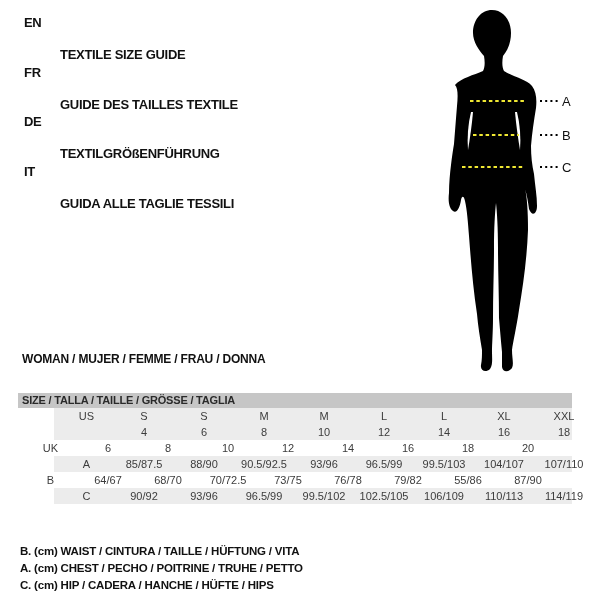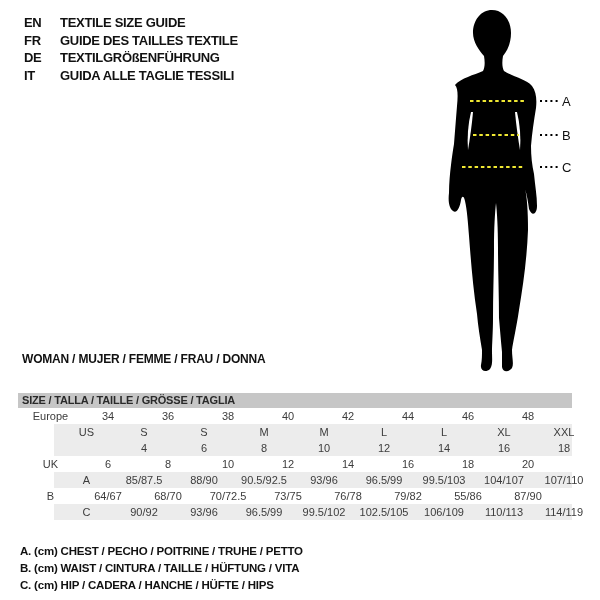--- a/index.html
+++ b/index.html
@@ -5,21 +5,21 @@
   html,body { margin:0; padding:0; background:#fff; }
   #canvas {
     position:relative; width:584px; height:600px; background:#ffffff;
     font-family:"Liberation Sans", sans-serif; color:#1e1e1e; overflow:hidden;
   }
 
   
   .lang-list { position:absolute; left:24px; top:14px; }
   .lang-row { display:flex; line-height:17.5px; font-size:13px; font-weight:bold; letter-spacing:-0.3px; color:#111; }
   .lang-code { width:36px; }
-  .lang-text { white-space:nowrap; }
+  .lang-text { white-space:nowrap;margin-top:32px; }
 
   
   .figure-wrap { position:absolute; left:420px; top:0; width:180px; height:380px; }
 
   
   .section-title { position:absolute; left:22px; top:352px; font-size:12px; font-weight:bold; letter-spacing:-0.2px; color:#111; }
 
   
   .size-table { position:absolute; left:18px; top:393px; width:554px; font-size:11px; color:#3c3c3c; }
   .thead { background:#c6c6c6; height:15px; line-height:15px; padding-left:4px; font-weight:bold; letter-spacing:-0.2px; color:#2a2a2a; box-sizing:border-box; }
@@ -118,31 +118,20 @@
       <text x="142" y="140" font-size="13" fill="#111" font-family="Liberation Sans, sans-serif">B</text>
       <text x="142" y="172" font-size="13" fill="#111" font-family="Liberation Sans, sans-serif">C</text>
     </svg>
   </div>
 
   <div class="section-title">WOMAN / MUJER / FEMME / FRAU / DONNA</div>
 
   <div class="size-table">
     <div class="thead">SIZE / TALLA / TAILLE / GRÖSSE / TAGLIA</div>
     <div>
-        <div class="trow">
-          <div class="tcell tlabel">Europe</div>
-          <div class="tcell">34</div>
-          <div class="tcell">36</div>
-          <div class="tcell">38</div>
-          <div class="tcell">40</div>
-          <div class="tcell">42</div>
-          <div class="tcell">44</div>
-          <div class="tcell">46</div>
-          <div class="tcell">48</div>
-        </div>
         <div class="trow shaded">
           <div class="tcell tlabel">US</div>
           <div class="tcell">S</div>
           <div class="tcell">S</div>
           <div class="tcell">M</div>
           <div class="tcell">M</div>
           <div class="tcell">L</div>
           <div class="tcell">L</div>
           <div class="tcell">XL</div>
           <div class="tcell">XXL</div>
@@ -199,18 +188,18 @@
           <div class="tcell">99.5/102</div>
           <div class="tcell">102.5/105</div>
           <div class="tcell">106/109</div>
           <div class="tcell">110/113</div>
           <div class="tcell">114/119</div>
         </div>
       </div>
   </div>
 
   <div class="legend">
+    <div class="legend-row">B. (cm) WAIST / CINTURA / TAILLE / HÜFTUNG / VITA</div>
     <div class="legend-row">A. (cm) CHEST / PECHO / POITRINE / TRUHE / PETTO</div>
-    <div class="legend-row">B. (cm) WAIST / CINTURA / TAILLE / HÜFTUNG / VITA</div>
     <div class="legend-row">C. (cm) HIP / CADERA / HANCHE / HÜFTE / HIPS</div>
   </div>
 
 </div>
 
 </body></html>

